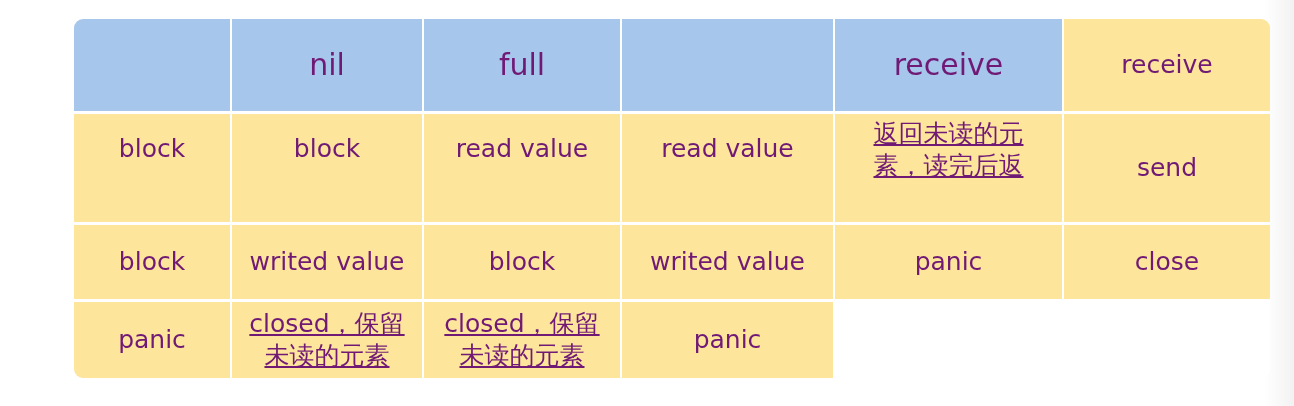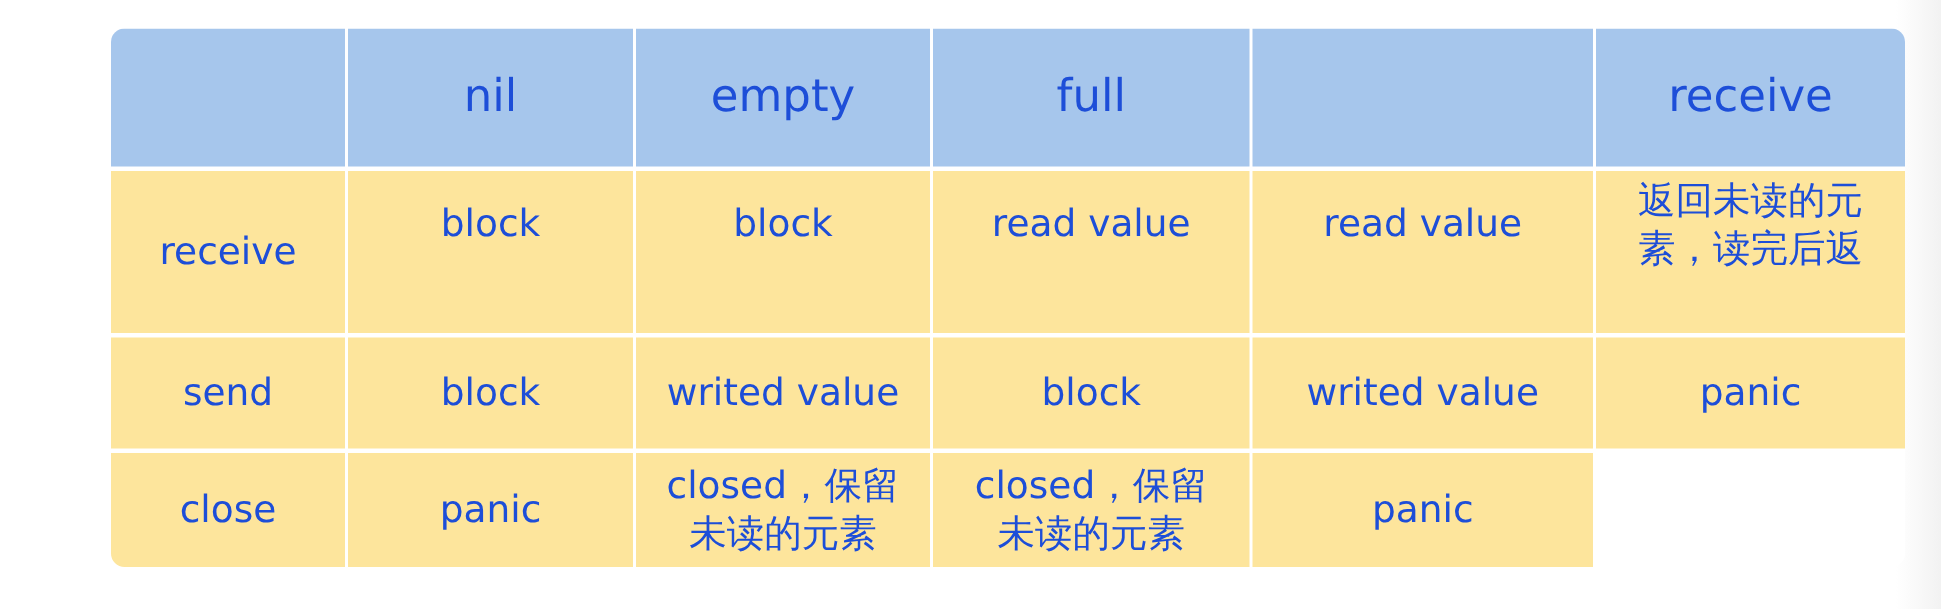--- a/index.html
+++ b/index.html
@@ -9,43 +9,40 @@
     position: absolute; left: 74px; top: 19px;
     display: grid;
     grid-template-columns: 156px 190px 196px 211px 227px 206px;
     grid-template-rows: 92px 108px 74px 76px;
     column-gap: 2px; row-gap: 3px;
     background: #ffffff;
     border-radius: 9px; overflow: hidden;
   }
   .cell {
     display: flex; align-items: center; justify-content: center; text-align: center;
-    color: #1d4ed8; line-height: 1.2;
+    color: #701a75; line-height: 1.2;
   }
   .head { background: #a6c6ec; font-size: 30px; line-height: 1.15; }
   .body { background: #fde59c; font-size: 25px; }
   .rowhead { font-size: 25px; }
   .top { align-items: flex-start; padding-top: 20px; }
   .rowhead.recv { align-items: center; }
-  .cjk { font-size: 25px; line-height: 1.28; padding: 0 10px; }
+  .cjk { font-size: 25px; line-height: 1.28; padding: 0 10px; text-decoration: underline; }
   .cjk.top3 { align-items: flex-start; padding-top: 4px; }
 </style>
 </head>
 <body>
 
 <div class="right-edge"></div>
 
 <div class="tbl">
 
   <div class="cell head"></div>
   <div class="cell head">
       <span>nil</span>
-    </div>
-  <div class="cell head">
-      <span>empty</span>
     </div>
   <div class="cell head">
       <span>full</span>
     </div>
   <div class="cell head">
     <div>
     </div>
   </div>
   <div class="cell head">
       <span>receive</span>

